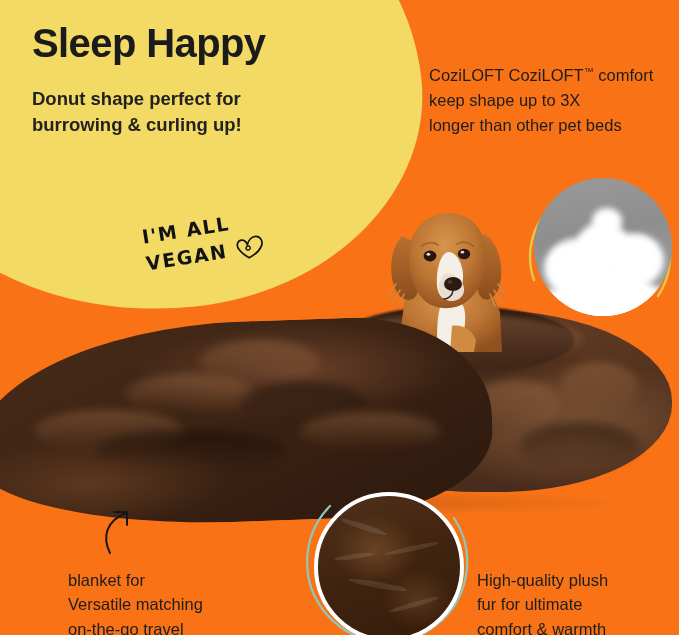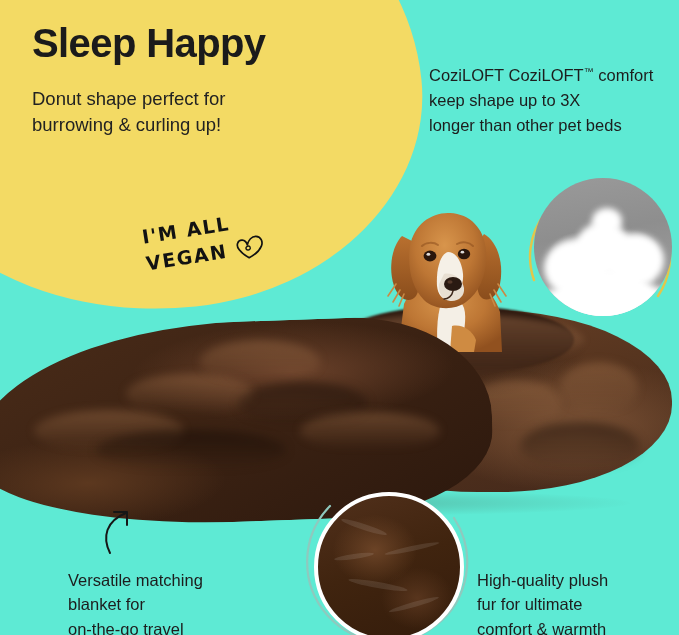--- a/index.html
+++ b/index.html
@@ -3,21 +3,21 @@
 <meta charset="utf-8">
 <style>
   html,body{margin:0;padding:0;background:#fff;}
   body{
     font-family:"Liberation Sans","DejaVu Sans",sans-serif;
     -webkit-font-smoothing:antialiased;
   }
   #stage{
     position:relative;
     width:679px;height:635px;
-    background:#5eead4;
+    background:#f97316;
     overflow:hidden;
   }
 
   
   .blob{
     position:absolute;
     left:-120px;top:-150px;
     width:540px;height:460px;
     background:#F3DA64;
     border-radius:48% 52% 46% 54% / 52% 56% 44% 48%;
@@ -30,21 +30,21 @@
     font-size:40px;line-height:1.08;
     font-weight:bold;
     letter-spacing:-0.6px;
     color:#1b1b1b;
     white-space:nowrap;
   }
   .subhead{
     position:absolute;left:32px;top:86px;
     font-size:18.5px;line-height:1.42;
     color:#222222;
-    font-weight:400;
+    font-weight:700;
     width:290px;
   }
 
   
   .copy-tr{
     position:absolute;left:429px;top:63px;
     font-size:16.5px;line-height:1.5;
     color:#1d1d1d;
     width:252px;
   }
@@ -303,22 +303,22 @@
       <div class="fiber-strand" style="left:16px;top:58px;width:40px;height:5px;transform:rotate(-8deg);"></div>
     </div>
   </div>
 
   <svg class="arrow" width="58" height="54" viewBox="0 0 58 54">
     <path d="M14 50 C6 34 10 18 30 10" fill="none" stroke="#161616" stroke-width="2" stroke-linecap="round"></path>
     <path d="M18 9 L31 9 L31 22" fill="none" stroke="#161616" stroke-width="2" stroke-linecap="round" stroke-linejoin="round"></path>
   </svg>
 
   <div class="copy-bl">
+    <div>blanket for</div>
     <div>Versatile matching</div>
-    <div>blanket for</div>
     <div>on-the-go travel</div>
   </div>
 
   <div class="copy-br">
     <div>High-quality plush</div>
     <div>fur for ultimate</div>
     <div>comfort &amp; warmth</div>
   </div>
 
 </div>

